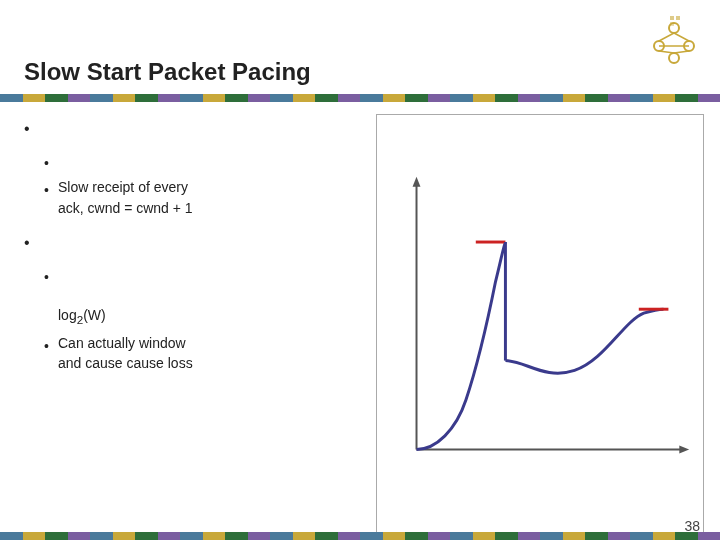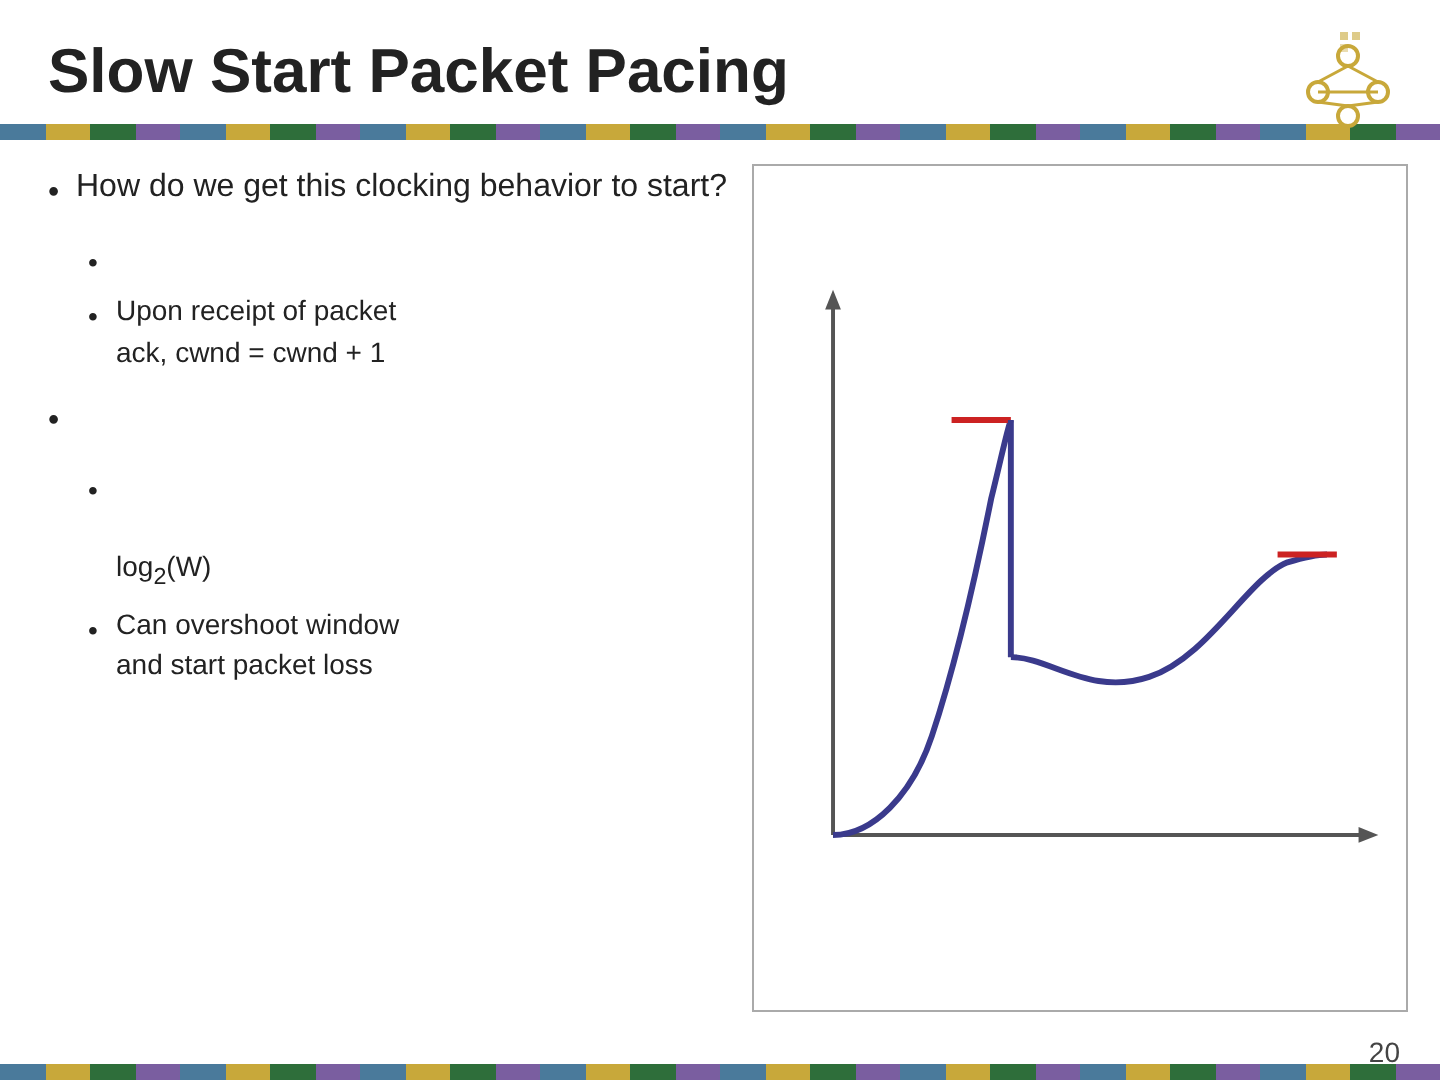--- a/index.html
+++ b/index.html
@@ -7,24 +7,25 @@
       width: 720px;
       height: 540px;
       background: #ffffff;
       font-family: Arial, sans-serif;
       overflow: hidden;
       position: relative;
     }
 
     
     .title {
-      font-size: 31px;
+      font-size: 24px;
       font-weight: bold;
       color: #222;
       padding: 18px 24px 0 24px;
+      margin-top: 40px;
     }
 
     
     .color-bar {
       display: flex;
       height: 8px;
       margin: 8px 0 0 0;
       width: 100%;
     }
     .color-bar span {
@@ -176,51 +177,50 @@
   <span style="background:#2e6e3a"></span>
   <span style="background:#7a5ea0"></span>
 </div>
 
 <div class="content">
 
   <div class="left-col">
 
     <div class="bullet-main section-gap">
       <span class="dot">•</span>
-      <span>How do we get this clocking behavior to start?</span>
     </div>
 
     <div class="bullet-sub">
       <span class="dot">•</span>
     </div>
     <div class="bullet-sub section-gap">
       <span class="dot">•</span>
       <span>
-        <span>Upon receipt of packet</span><br>
+        <span>Slow receipt of every</span><br>
         <span>ack, cwnd = cwnd + 1</span>
       </span>
     </div>
 
     <div class="bullet-main section-gap">
       <span class="dot">•</span>
     </div>
 
     <div class="bullet-sub">
       <span class="dot">•</span>
       <span>
         <br>
         <br>
         <span>log</span><sub>2</sub><span>(W)</span>
       </span>
     </div>
     <div class="bullet-sub">
       <span class="dot">•</span>
       <span>
-        <span>Can overshoot window</span><br>
-        <span>and start packet loss</span>
+        <span>Can actually window</span><br>
+        <span>and cause cause loss</span>
       </span>
     </div>
   </div>
 
   <div class="right-col">
     <svg class="chart-svg" viewBox="0 0 330 330" xmlns="http://www.w3.org/2000/svg">
 
       <line x1="40" y1="290" x2="40" y2="20" stroke="#555" stroke-width="2"></line>
       <polygon points="40,14 36,24 44,24" fill="#555"></polygon>
 
@@ -233,21 +233,21 @@
 
       <line x1="130" y1="80" x2="130" y2="200" stroke="#3a3a8c" stroke-width="3"></line>
 
       <path d="M 130 200 C 150 200, 170 220, 200 210 C 230 200, 250 160, 270 152 C 280 149, 285 148, 290 148" fill="none" stroke="#3a3a8c" stroke-width="3"></path>
 
       <line x1="265" y1="148" x2="295" y2="148" stroke="#cc2222" stroke-width="3"></line>
     </svg>
   </div>
 </div>
 
-<div class="page-num">20</div>
+<div class="page-num">38</div>
 
 <div class="bottom-bar">
   <span style="background:#4a7a9b"></span>
   <span style="background:#c8a83a"></span>
   <span style="background:#2e6e3a"></span>
   <span style="background:#7a5ea0"></span>
   <span style="background:#4a7a9b"></span>
   <span style="background:#c8a83a"></span>
   <span style="background:#2e6e3a"></span>
   <span style="background:#7a5ea0"></span>

